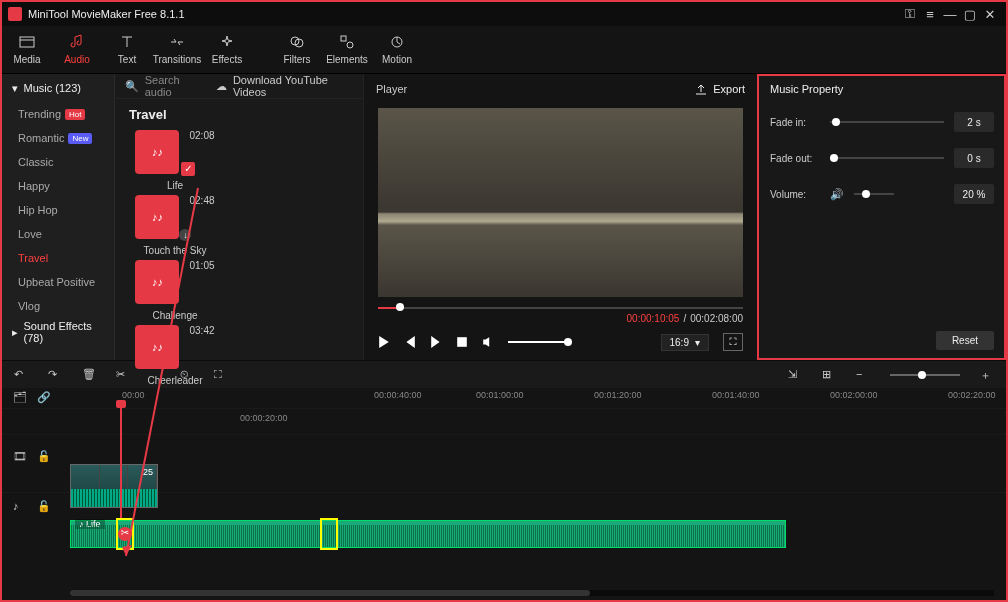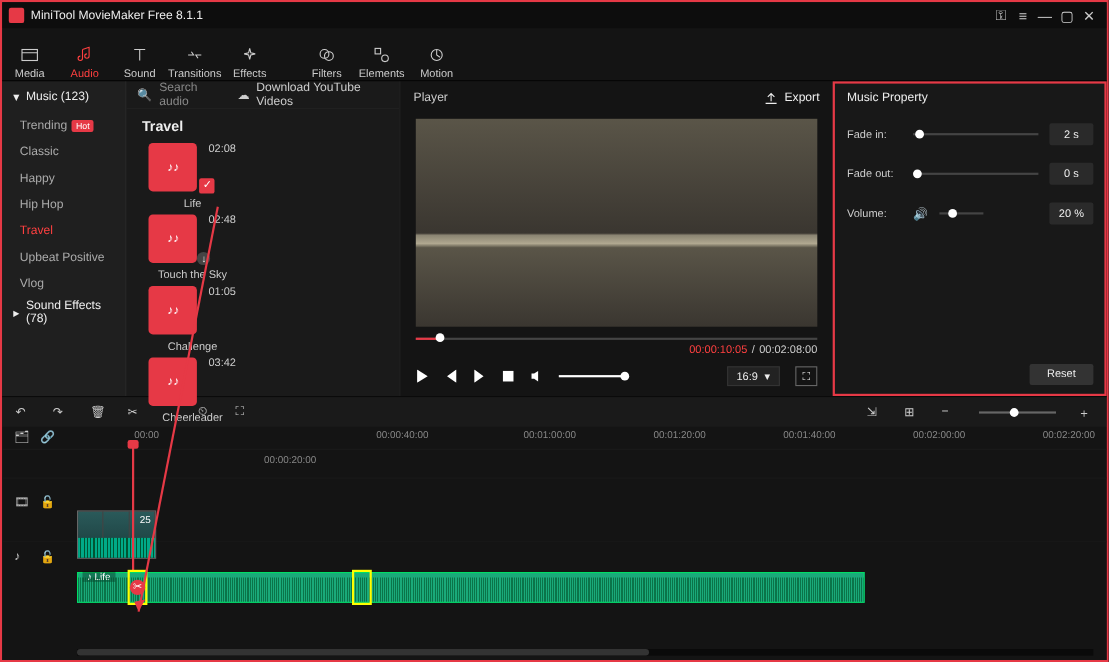--- a/index.html
+++ b/index.html
@@ -3,21 +3,21 @@
 <meta charset="utf-8">
 <style>
   * { margin: 0; padding: 0; box-sizing: border-box; font-family: Arial, sans-serif; }
   body { background: #000; width: 1008px; height: 602px; overflow: hidden; color: #ccc; font-size: 11px; position: relative; }
   .window { border: 2px solid #e63946; position: absolute; inset: 0; background: #1a1a1a; display: flex; flex-direction: column; }
   .titlebar { height: 24px; background: #0d0d0d; display: flex; align-items: center; padding: 0 6px; }
   .titlebar .logo { width: 14px; height: 14px; background: #e63946; border-radius: 2px; margin-right: 6px; }
   .titlebar .title { color: #eee; font-size: 11px; flex: 1; }
   .titlebar .ctrl { width: 20px; text-align: center; color: #ccc; font-size: 13px; cursor: pointer; }
   .key-icon { color: #f4c430; }
-  .toolbar { height: 48px; background: #141414; border-bottom: 1px solid #000; display: flex; align-items: flex-end; }
+  .toolbar { height: 48px; background: #141414; border-bottom: 1px solid #000; display: flex; align-items: center; }
   .tbtn { width: 50px; display: flex; flex-direction: column; align-items: center; justify-content: center; gap: 4px; font-size: 10px; color: #ccc; cursor: pointer; }
   .tbtn.active { color: #ff4040; }
   .tbtn-ico { width: 16px; height: 16px; color: inherit; }
   .main { flex: 1; display: flex; height: 286px; }
   .sidebar { width: 113px; background: #1f1f1f; border-right: 1px solid #2a2a2a; overflow: hidden; }
   .cat-h { height: 28px; display: flex; align-items: center; padding: 0 10px; color: #eee; cursor: pointer; gap: 6px; }
   .cat-item { height: 24px; display: flex; align-items: center; padding-left: 16px; color: #aaa; cursor: pointer; gap: 4px; }
   .cat-item.active { color: #ff4040; }
   .badge { font-size: 8px; padding: 1px 4px; border-radius: 2px; color: #fff; }
   .hot { background: #e63946; }
@@ -67,21 +67,21 @@
   .zoom-sl { width: 70px; height: 2px; background: #666; position: relative; }
   .zoom-sl::after { content: ""; position: absolute; left: 28px; top: -3px; width: 8px; height: 8px; border-radius: 50%; background: #fff; }
   .timeline { height: 212px; background: #141414; position: relative; overflow: hidden; }
   .ruler { height: 20px; display: flex; position: relative; margin-left: 60px; }
   .ruler .tick { position: absolute; font-size: 9px; color: #888; top: 2px; }
   .tracks { position: relative; }
   .track-row { height: 26px; display: flex; align-items: center; border-top: 1px solid #1a1a1a; }
   .track-head { width: 60px; display: flex; align-items: center; justify-content: center; gap: 10px; }
   .playhead { position: absolute; left: 118px; top: -6px; bottom: 0; width: 2px; background: #e63946; z-index: 5; }
   .playhead::before { content: ""; position: absolute; top: -2px; left: -4px; width: 10px; height: 8px; background: #e63946; border-radius: 2px; }
-  .vclip { position: absolute; left: 68px; width: 72px; height: 44px; background: linear-gradient(#2a5a5a, #1a3a3a); border: 1px solid #666; top: 56px; display: flex; }
+  .vclip { position: absolute; left: 68px; width: 88px; height: 44px; background: linear-gradient(#2a5a5a, #1a3a3a); border: 1px solid #666; top: 56px; display: flex; }
   .vclip .seg { flex: 1; border-right: 1px solid #444; }
   .vclip::after { content: ""; position: absolute; left: 0; right: 0; bottom: 0; height: 18px; background: repeating-linear-gradient(90deg, #0a8, #0a8 2px, #053 2px, #053 3px); }
   .vclip .cnt { position: absolute; right: 4px; top: 2px; font-size: 9px; color: #fff; }
   .aclip { position: absolute; left: 68px; width: 716px; height: 28px; top: 112px; background: #1aaa7a; border: 1px solid #0d6; }
   .aclip::before { content: "♪ Life"; position: absolute; left: 4px; top: -2px; font-size: 9px; color: #fff; background: rgba(0,0,0,.3); padding: 0 4px; }
   .wave { position: absolute; inset: 4px 0 0; background: repeating-linear-gradient(90deg, rgba(0,80,40,.6) 0, rgba(0,80,40,.6) 1px, transparent 1px, transparent 2px); }
   .cut1 { position: absolute; left: 114px; top: 110px; width: 18px; height: 32px; border: 2px solid #ff0; z-index: 6; display: flex; align-items: center; justify-content: center; }
   .cut1::after { content: "✂"; color: #fff; background: #e63946; width: 14px; height: 14px; font-size: 10px; text-align: center; border-radius: 50%; }
   .cut2 { position: absolute; left: 318px; top: 110px; width: 18px; height: 32px; border: 2px solid #ff0; z-index: 6; }
   .tl-scroll { position: absolute; bottom: 4px; left: 68px; right: 12px; height: 6px; background: #0a0a0a; }
@@ -114,21 +114,21 @@
     <div class="tbtn active">
         <svg class="tbtn-ico" viewBox="0 0 16 16">
           <path d="M6 3v8a2 2 0 1 1-2-2M6 3l6-2v8a2 2 0 1 1-2-2" fill="none" stroke="currentColor"></path>
         </svg>
         <span>Audio</span>
       </div>
     <div class="tbtn">
         <svg class="tbtn-ico" viewBox="0 0 16 16">
           <path d="M3 3h10M8 3v10" stroke="currentColor"></path>
         </svg>
-        <span>Sound</span>
+        <span>Text</span>
       </div>
     <div class="tbtn">
         <svg class="tbtn-ico" viewBox="0 0 16 16">
           <path d="M2 8h5l-2-3M14 8H9l2 3" fill="none" stroke="currentColor"></path>
         </svg>
         <span>Transitions</span>
       </div>
     <div class="tbtn">
         <svg class="tbtn-ico" viewBox="0 0 16 16">
           <path d="M8 2l1 4 4 1-4 1-1 4-1-4-4-1 4-1z" fill="none" stroke="currentColor"></path>
@@ -164,27 +164,34 @@
     <div class="sidebar">
       <div class="cat-h">
           <span>▾</span>
           <span>Music (123)</span>
         </div>
       <div class="cat-item">
           <span>Trending</span>
           <span class="badge hot">Hot</span>
         </div>
       <div class="cat-item">
+          <span>Romantic</span>
+          <span class="badge new">New</span>
+        </div>
+      <div class="cat-item">
           <span>Classic</span>
         </div>
       <div class="cat-item">
           <span>Happy</span>
         </div>
       <div class="cat-item">
           <span>Hip Hop</span>
+        </div>
+      <div class="cat-item">
+          <span>Love</span>
         </div>
       <div class="cat-item active">
           <span>Travel</span>
         </div>
       <div class="cat-item">
           <span>Upbeat Positive</span>
         </div>
       <div class="cat-item">
           <span>Vlog</span>
         </div>
@@ -338,21 +345,21 @@
 
   <div class="timeline">
     <div style="display:flex">
       <div class="track-head" style="height:20px">
         <span class="tt">🗂</span>
         <span class="tt">🔗</span>
       </div>
       <div class="ruler" id="ruler">
           <div class="tick" style="left: 0px;">00:00</div>
           <div class="tick" style="left: 118px; margin-top: 23px;">00:00:20:00</div>
-          <div class="tick" style="left: 220px;">00:00:40:00</div>
+          <div class="tick" style="left: 252px;">00:00:40:00</div>
           <div class="tick" style="left: 354px;">00:01:00:00</div>
           <div class="tick" style="left: 472px;">00:01:20:00</div>
           <div class="tick" style="left: 590px;">00:01:40:00</div>
           <div class="tick" style="left: 708px;">00:02:00:00</div>
           <div class="tick" style="left: 826px;">00:02:20:00</div>
         </div>
     </div>
     <div class="tracks">
       <div class="playhead"></div>
       <div class="track-row">

